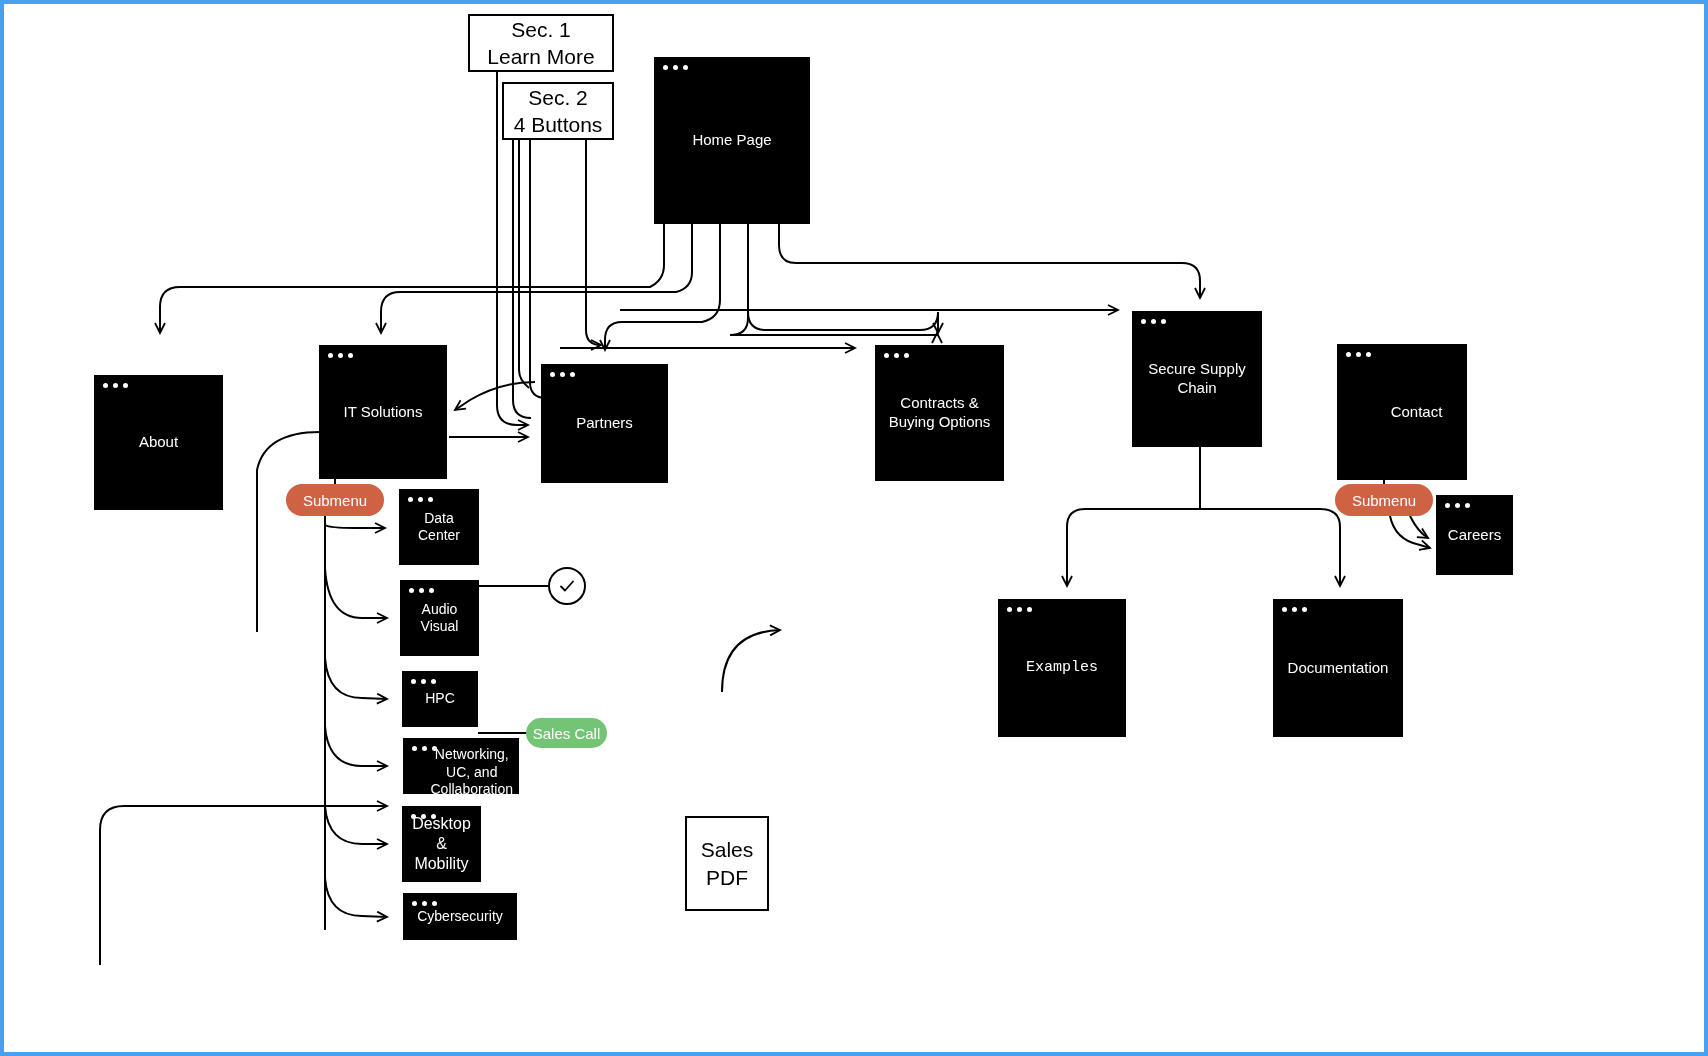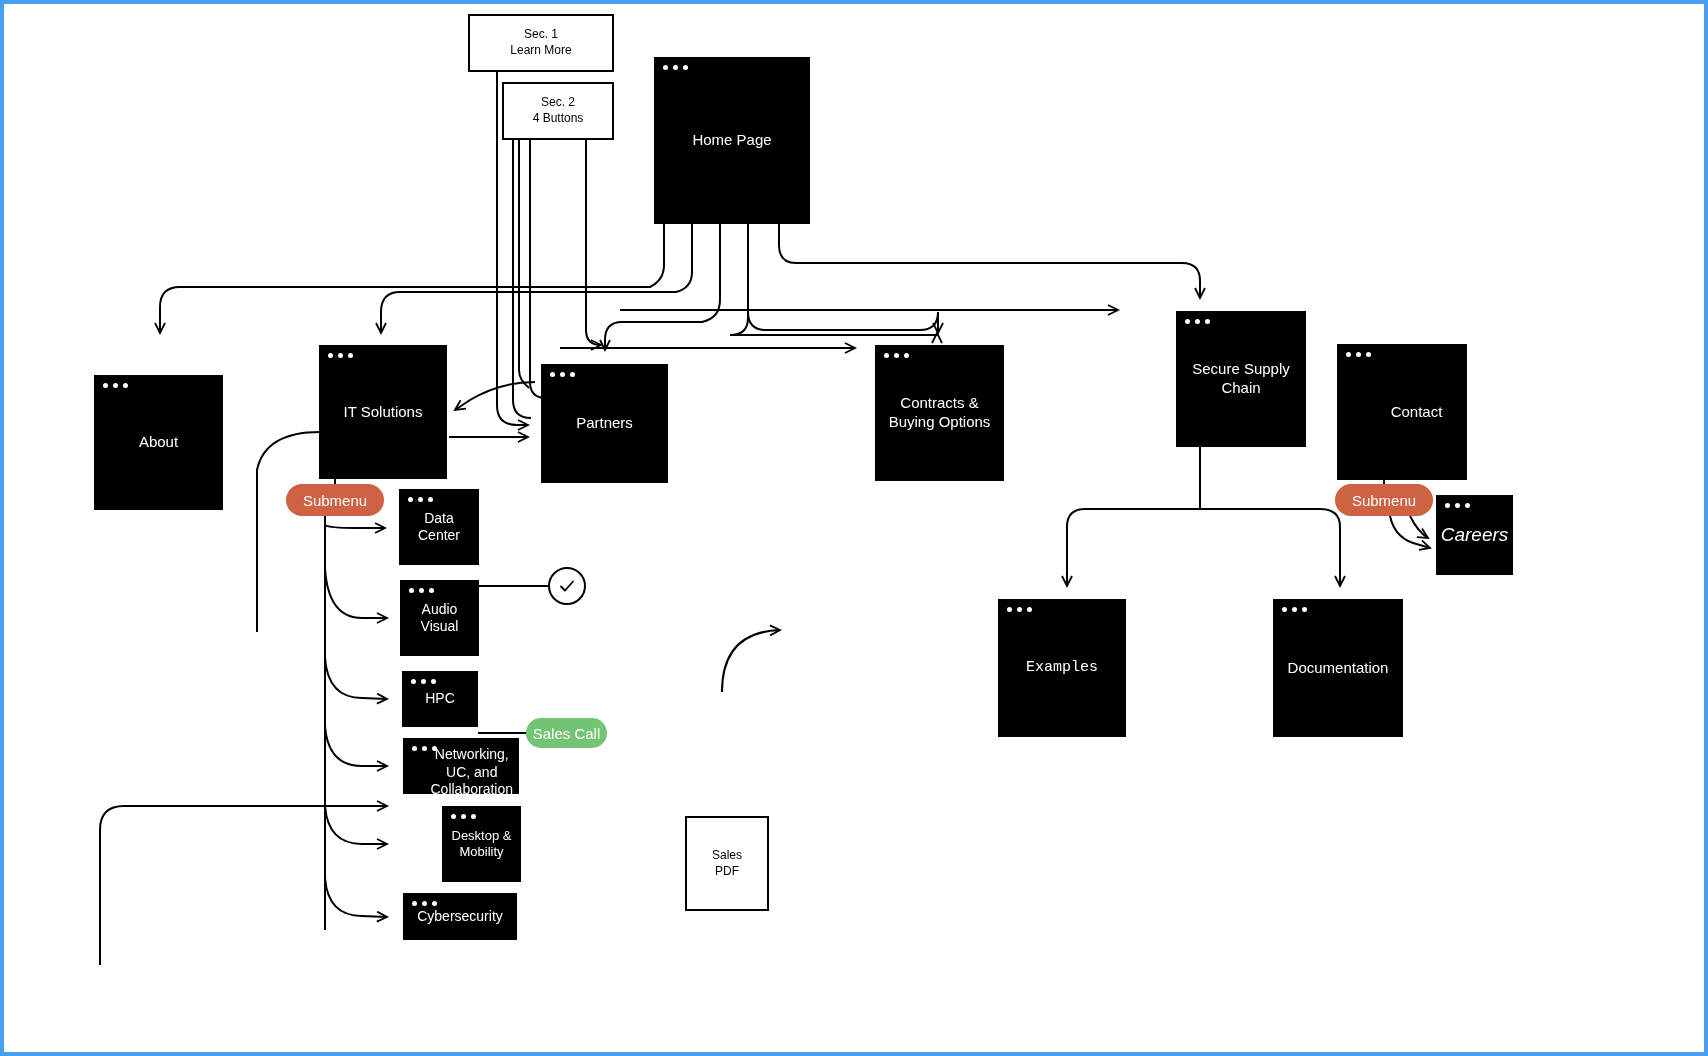--- a/index.html
+++ b/index.html
@@ -71,21 +71,21 @@
   .wbox {
     position: absolute;
     background: #ffffff;
     border: 2px solid #000000;
     box-sizing: border-box;
     color: #000000;
     display: flex;
     align-items: center;
     justify-content: center;
     text-align: center;
-    font-size: 12px;
+    font-size: 21px;
     line-height: 1.3;
     z-index: 6;
   }
   .wbox .label { white-space: pre-line; }
 
   
   .pill {
     position: absolute;
     border-radius: 999px;
     color: #ffffff;
@@ -234,40 +234,40 @@
   <div class="node" style="left:875px;top:345px;width:129px;height:136px;">
     <span class="dots">
         <i></i>
         <i></i>
         <i></i>
       </span>
     <span class="label">Contracts &amp;
 Buying Options</span>
   </div>
 
-  <div class="node" style="left:1132px;top:311px;width:130px;height:136px;margin-left:44px;">
+  <div class="node" style="left:1132px;top:311px;width:130px;height:136px;">
     <span class="dots">
         <i></i>
         <i></i>
         <i></i>
       </span>
     <span class="label">Secure Supply
 Chain</span>
   </div>
 
   <div class="node" style="left:1337px;top:344px;width:130px;height:136px;padding-left:29px;">
     <span class="dots">
         <i></i>
         <i></i>
         <i></i>
       </span>
     <span class="label">Contact</span>
   </div>
 
-  <div class="node" style="left:1436px;top:495px;width:77px;height:80px;font-size:19px;font-style:italic;">
+  <div class="node" style="left:1436px;top:495px;width:77px;height:80px;font-size:15px;">
     <span class="dots">
         <i></i>
         <i></i>
         <i></i>
       </span>
     <span class="label">Careers</span>
   </div>
 
   <div class="node" style="left:399px;top:489px;width:80px;height:76px;font-size:14px;">
     <span class="dots">
@@ -302,21 +302,21 @@
     <span class="dots">
         <i></i>
         <i></i>
         <i></i>
       </span>
     <span class="label">Networking,
 UC, and
 Collaboration</span>
   </div>
 
-  <div class="node" style="left:402px;top:806px;width:79px;height:76px;font-size:13px;margin-left:40px;">
+  <div class="node" style="left:402px;top:806px;width:79px;height:76px;font-size:16px;">
     <span class="dots">
         <i></i>
         <i></i>
         <i></i>
       </span>
     <span class="label">Desktop &amp;
 Mobility</span>
   </div>
 
   <div class="node" style="left:403px;top:893px;width:114px;height:47px;font-size:14px;">

